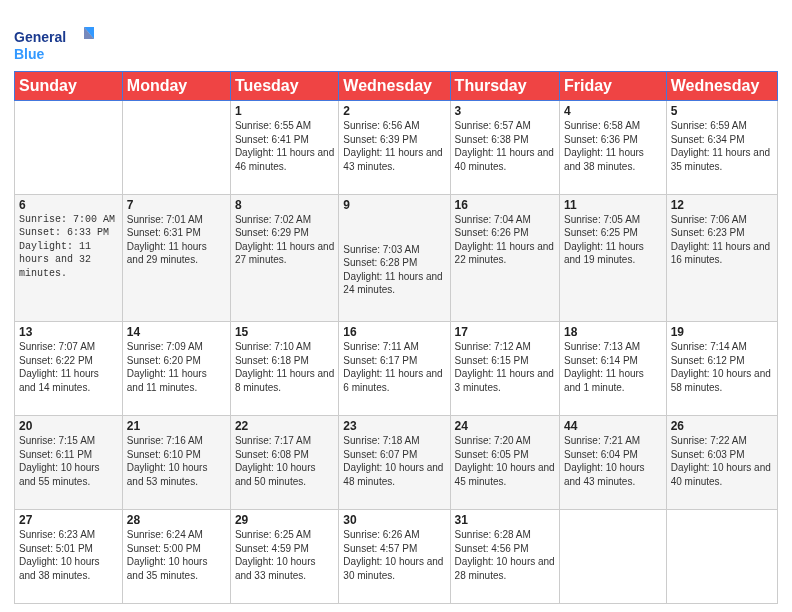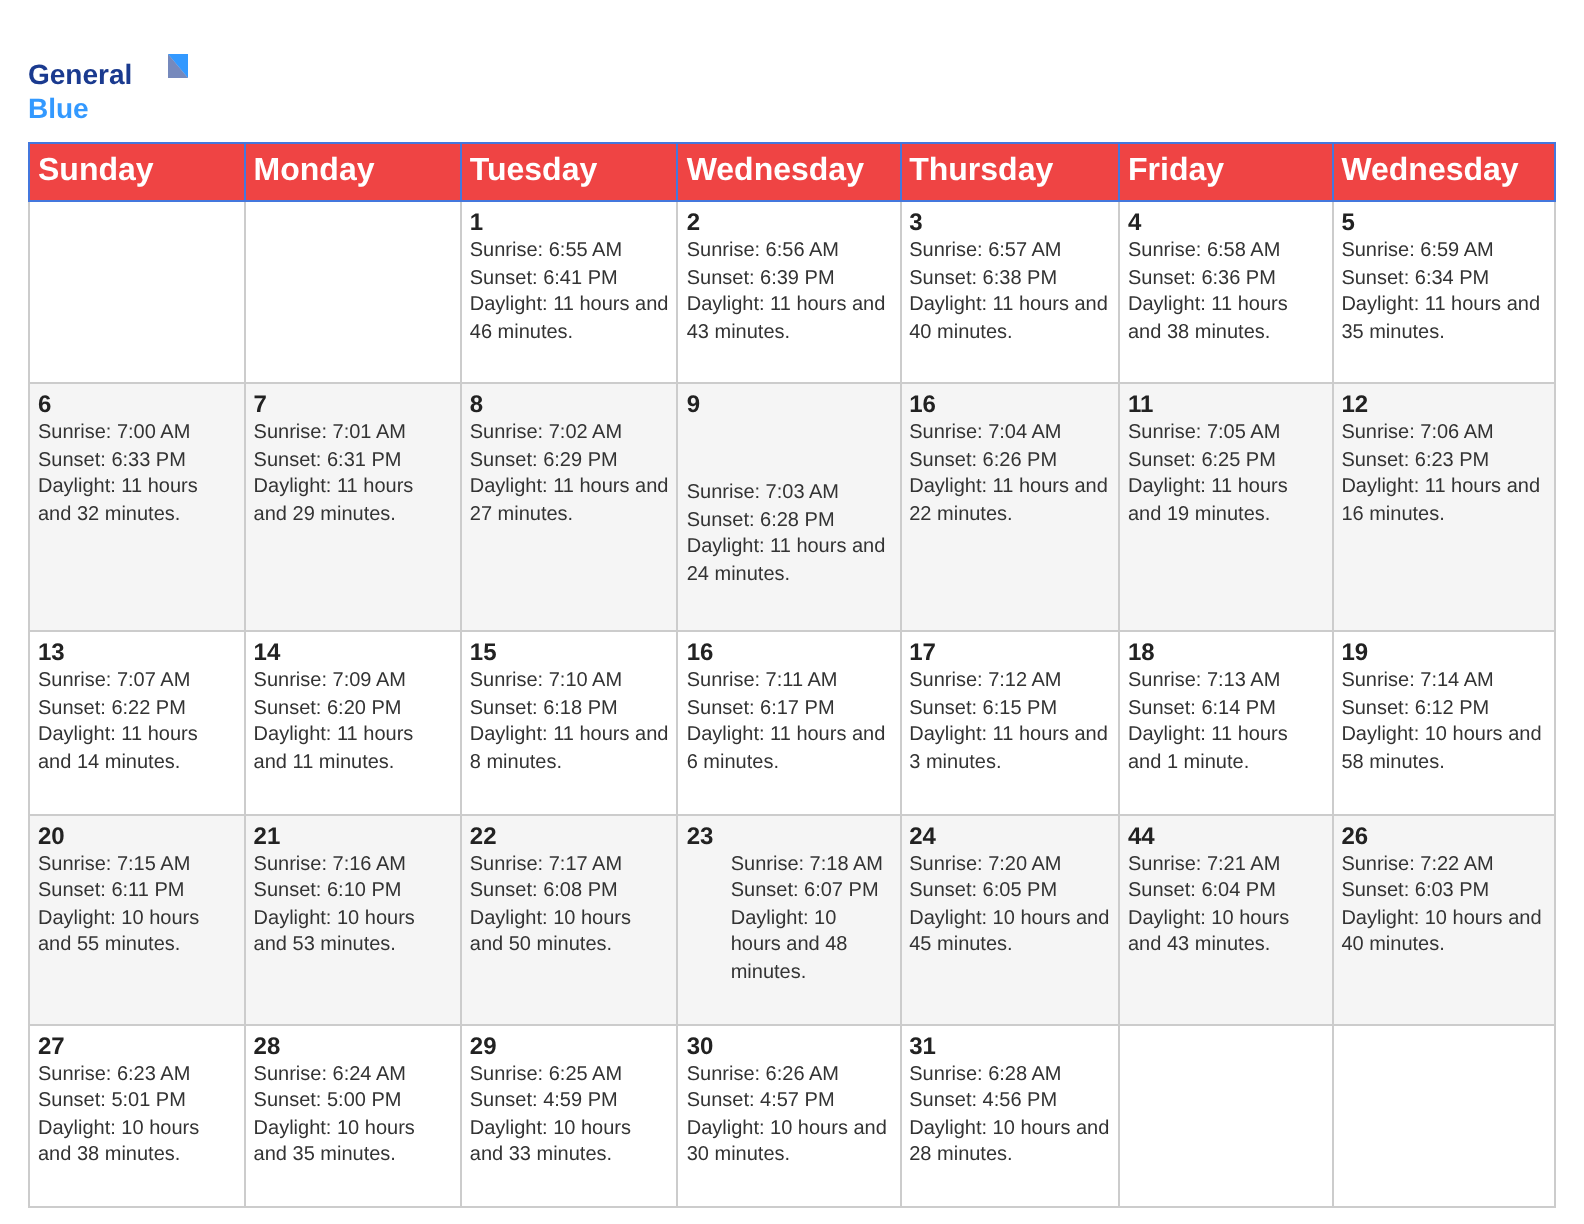--- a/index.html
+++ b/index.html
@@ -148,21 +148,21 @@
           <td>
             <span class="day-number">5</span>
             <div class="day-info" style="white-space: pre-line;">Sunrise: 6:59 AM
 Sunset: 6:34 PM
 Daylight: 11 hours and 35 minutes.</div>
           </td>
         </tr>
         <tr>
           <td>
             <span class="day-number">6</span>
-            <div class="day-info" style="white-space: pre-line;">Sunrise: 7:00 AM
+            <div class="day-info" style="white-space: pre-line; font-family: Liberation Mono, monospace;">Sunrise: 7:00 AM
 Sunset: 6:33 PM
 Daylight: 11 hours and 32 minutes.</div>
           </td>
           <td>
             <span class="day-number">7</span>
             <div class="day-info" style="white-space: pre-line;">Sunrise: 7:01 AM
 Sunset: 6:31 PM
 Daylight: 11 hours and 29 minutes.</div>
           </td>
           <td>
@@ -254,21 +254,21 @@
 Daylight: 10 hours and 53 minutes.</div>
           </td>
           <td>
             <span class="day-number">22</span>
             <div class="day-info" style="white-space: pre-line;">Sunrise: 7:17 AM
 Sunset: 6:08 PM
 Daylight: 10 hours and 50 minutes.</div>
           </td>
           <td>
             <span class="day-number">23</span>
-            <div class="day-info" style="white-space: pre-line; margin-left: 22px;">Sunrise: 7:18 AM
+            <div class="day-info" style="white-space: pre-line;">Sunrise: 7:18 AM
 Sunset: 6:07 PM
 Daylight: 10 hours and 48 minutes.</div>
           </td>
           <td>
             <span class="day-number">24</span>
             <div class="day-info" style="white-space: pre-line;">Sunrise: 7:20 AM
 Sunset: 6:05 PM
 Daylight: 10 hours and 45 minutes.</div>
           </td>
           <td>

